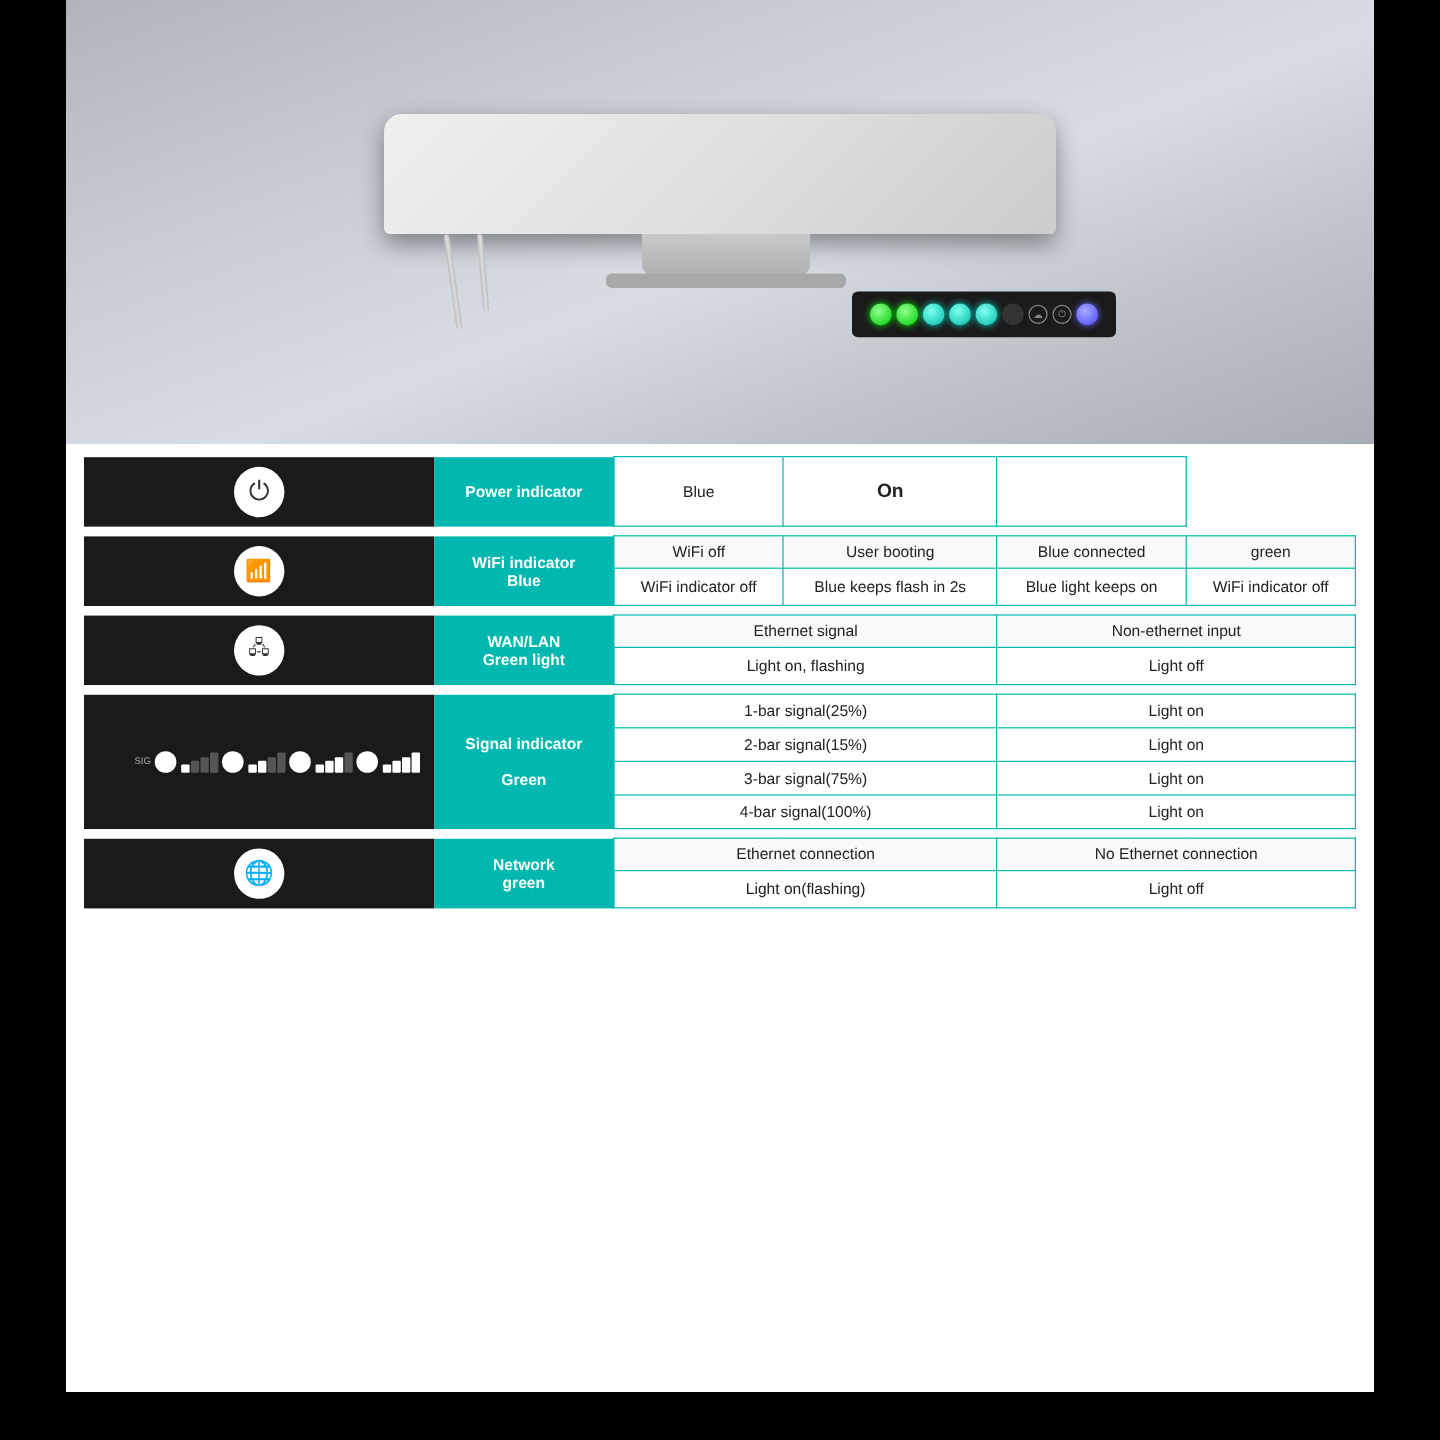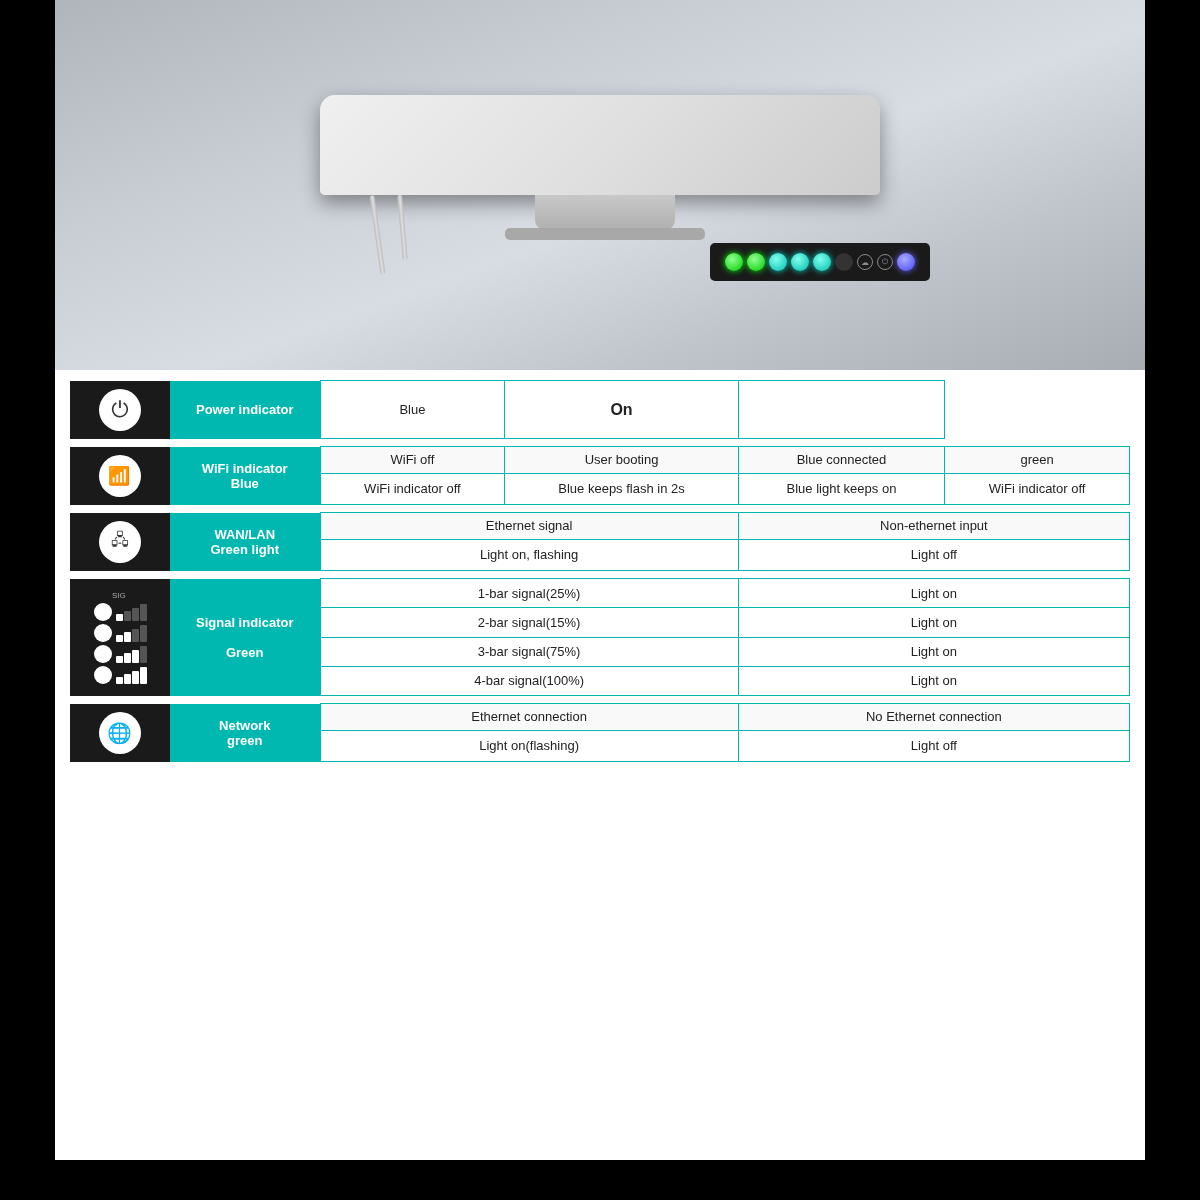--- a/index.html
+++ b/index.html
@@ -293,21 +293,21 @@
           <td class="row-data-cell" colspan="2">Light on, flashing</td>
           <td class="row-data-cell" colspan="2">Light off</td>
         </tr>
 
         <tr>
             <td colspan="6" style="height:8px;background:#fff;border:none;"></td>
           </tr>
 
         <tr>
           <td class="row-icon-cell" rowspan="4" style="vertical-align:middle;">
-            <div style="display:flex;flex-direction:column;align-items:center;gap:3px;padding:4px;">
+            <div style="display:flex;flex-direction:row;align-items:center;gap:3px;padding:4px;">
 
               <div style="color:#aaa;font-size:8px;text-align:left;width:100%;padding-left:30px;">SIG</div>
 
               <div style="display:flex;align-items:center;gap:4px;width:100%;justify-content:center;">
                 <div style="width:18px;height:18px;background:#fff;border-radius:50%;flex-shrink:0;"></div>
                 <div style="display:flex;align-items:flex-end;gap:1px;height:18px;">
                   <div style="width:7px;height:7px;background:#fff;border-radius:1px;"></div>
                   <div style="width:7px;height:10px;background:#555;border-radius:1px;"></div>
                   <div style="width:7px;height:13px;background:#555;border-radius:1px;"></div>
                   <div style="width:7px;height:17px;background:#555;border-radius:1px;"></div>

